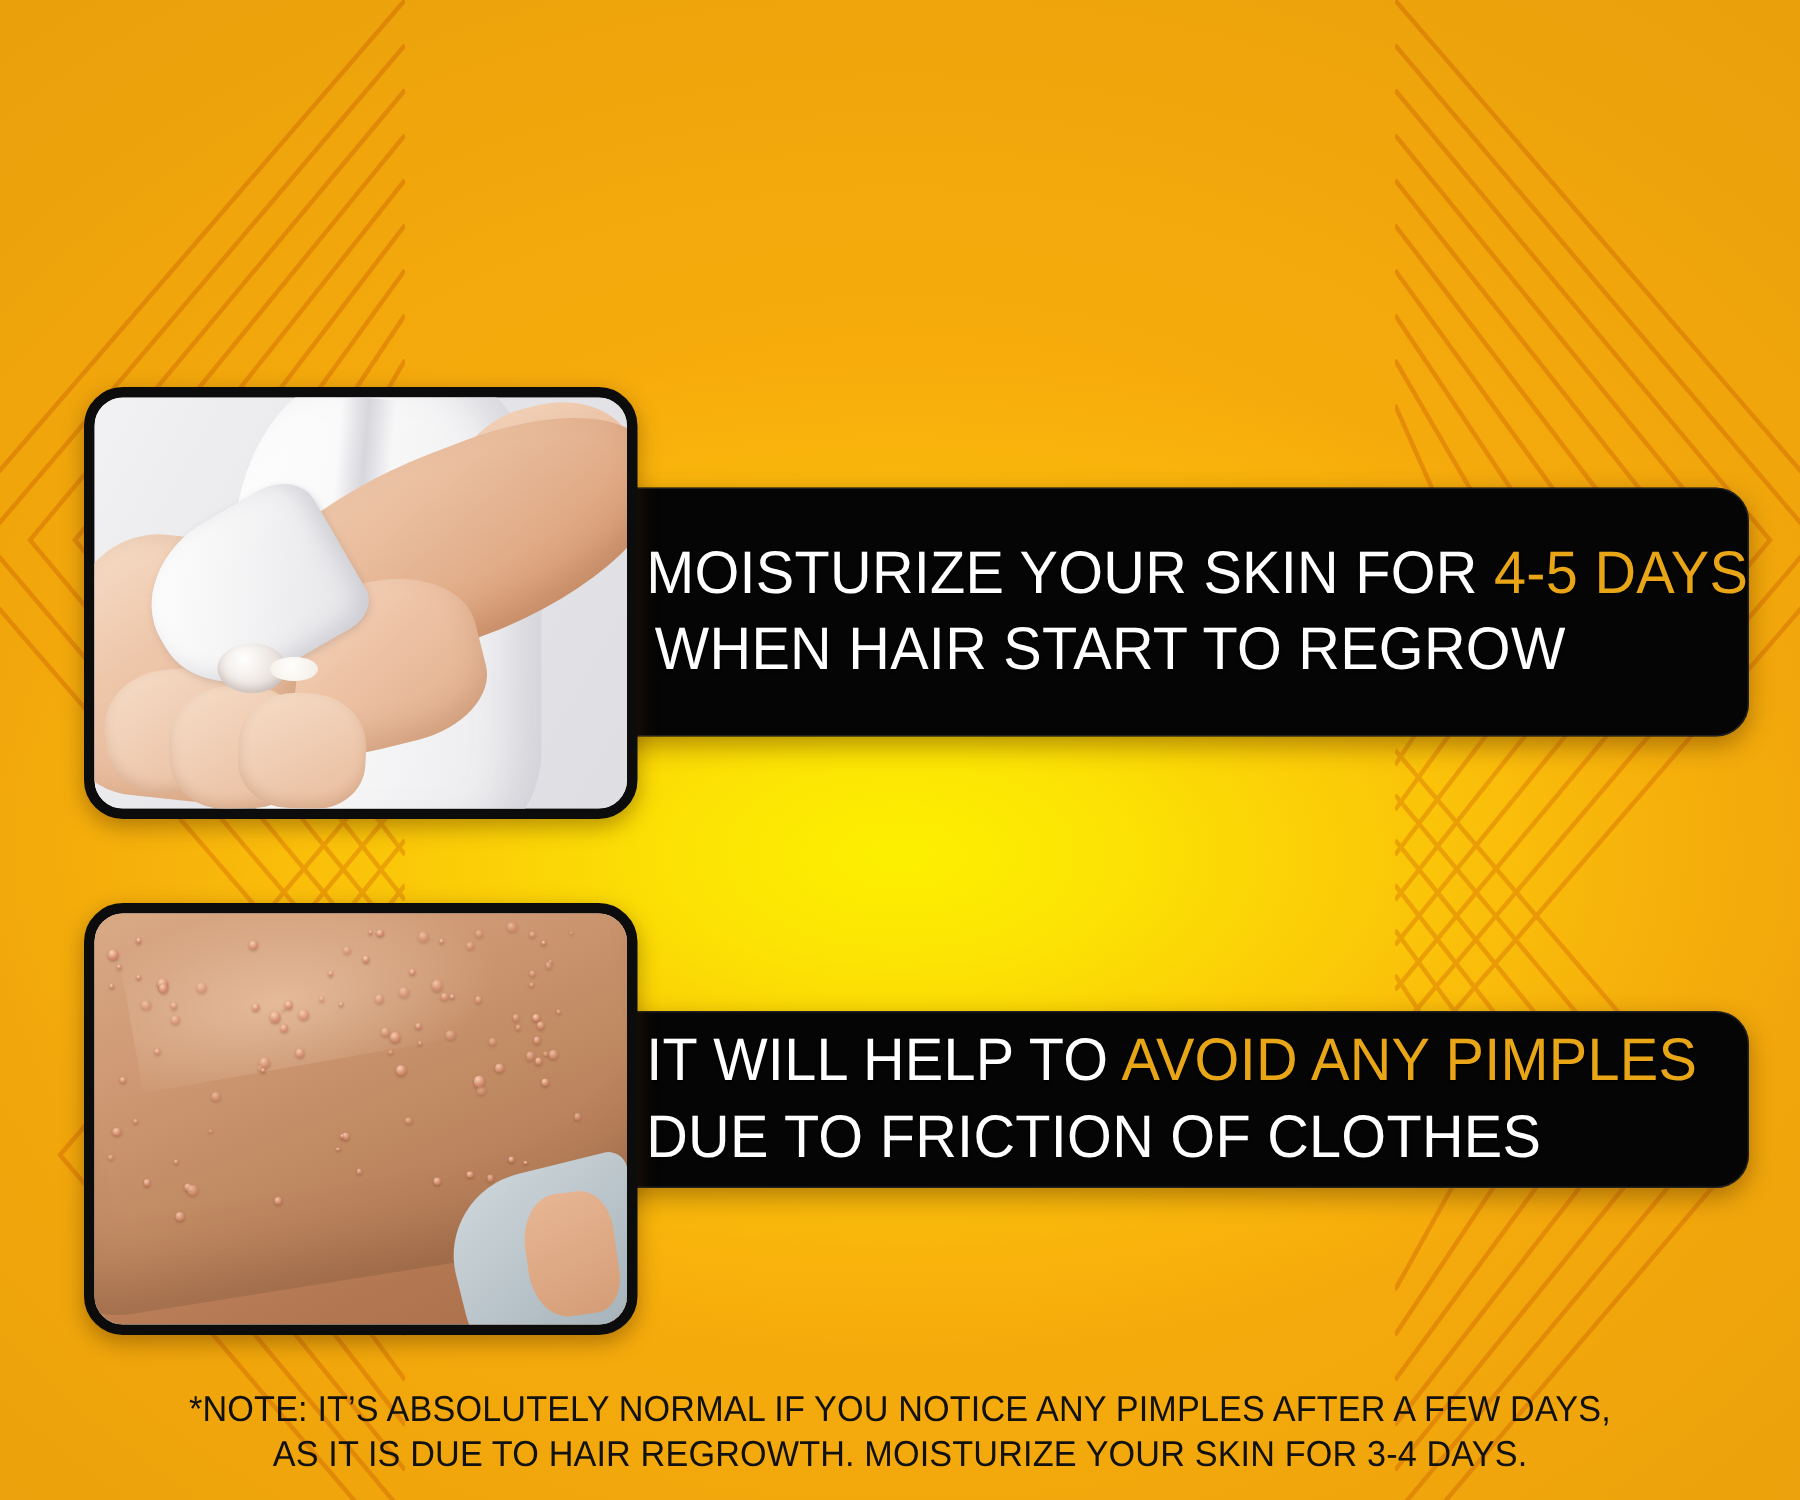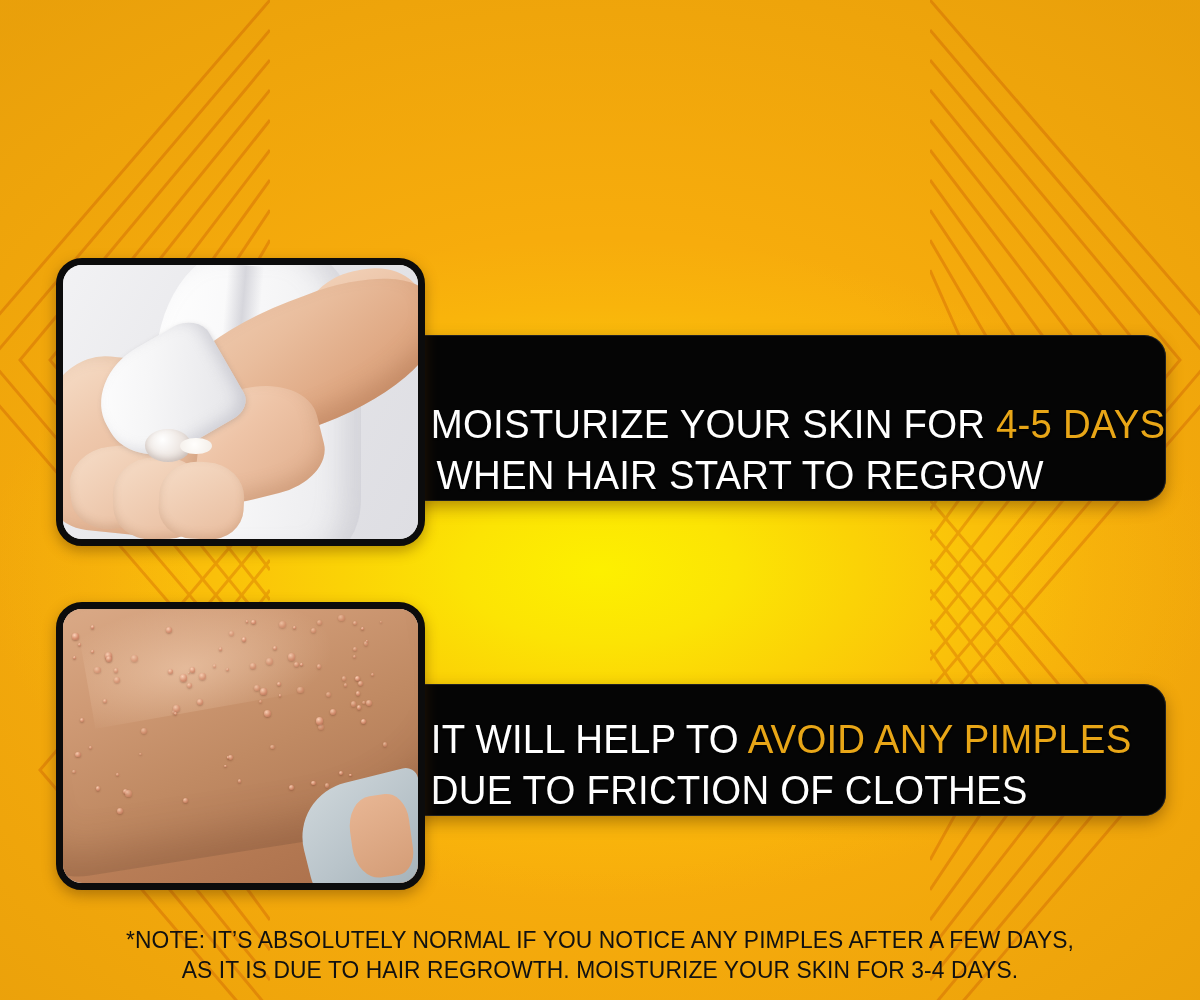--- a/index.html
+++ b/index.html
@@ -203,25 +203,24 @@
   }
 
   
   .callout {
     position: absolute;
     background: #050505;
     border-radius: 22px;
     box-shadow: 0 6px 16px rgba(90,52,0,.45), inset 0 0 0 1px rgba(60,60,60,.5);
     z-index: 2;
     display: flex;
-    align-items: flex-end;
-    margin-top: 10px;
+    align-items: center;
   }
   #callout-1 { left: 258px; top: 325px; width: 908px; height: 166px; }
-  #callout-2 { left: 258px; top: 674px; width: 908px; height: 132px; }
+  #callout-2 { left: 258px; top: 674px; width: 908px; height: 118px; }
 
   .callout-text {
     padding-left: 180px;
     padding-right: 26px;
     color: #FFFFFF;
     font-size: 40px;
     line-height: 1.28;
     font-weight: 400;
     letter-spacing: .2px;
     transform: scaleX(.96);

